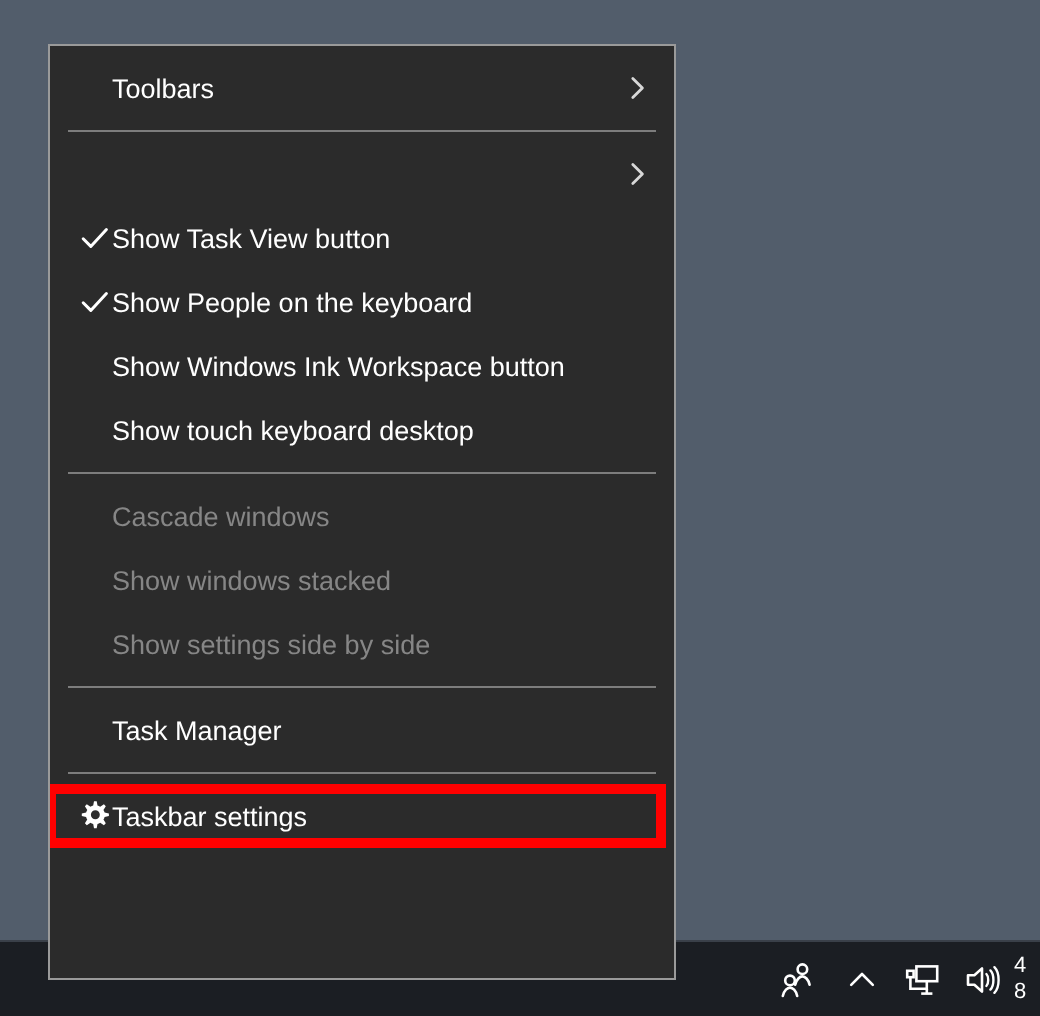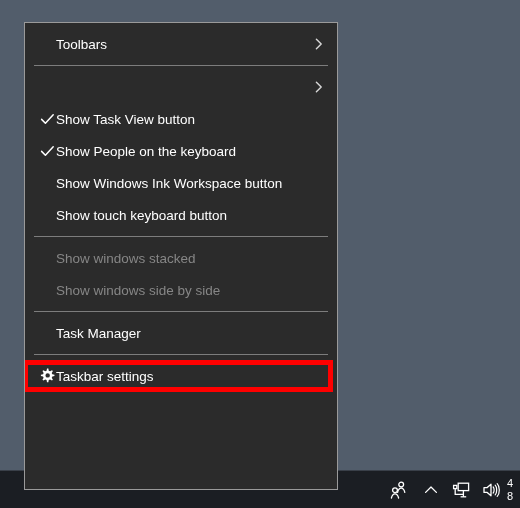--- a/index.html
+++ b/index.html
@@ -235,32 +235,35 @@
           </svg>
         </span>
         <span class="label">Show People on the keyboard</span>
       </div>
 
       <div class="menu-item">
         <span class="label">Show Windows Ink Workspace button</span>
       </div>
 
       <div class="menu-item">
-        <span class="label">Show touch keyboard button</span>
-      </div>
-
-      <div class="separator"></div>
-
+        <span class="label">Show touch keyboard desktop</span>
+      </div>
+
+      <div class="separator"></div>
+
+      <div class="menu-item disabled">
+        <span class="label">Cascade windows</span>
+      </div>
 
       <div class="menu-item disabled">
         <span class="label">Show windows stacked</span>
       </div>
 
       <div class="menu-item disabled">
-        <span class="label">Show windows side by side</span>
+        <span class="label">Show settings side by side</span>
       </div>
 
 
       <div class="separator"></div>
 
       <div class="menu-item">
         <span class="label">Task Manager</span>
       </div>
 
       <div class="separator"></div>

